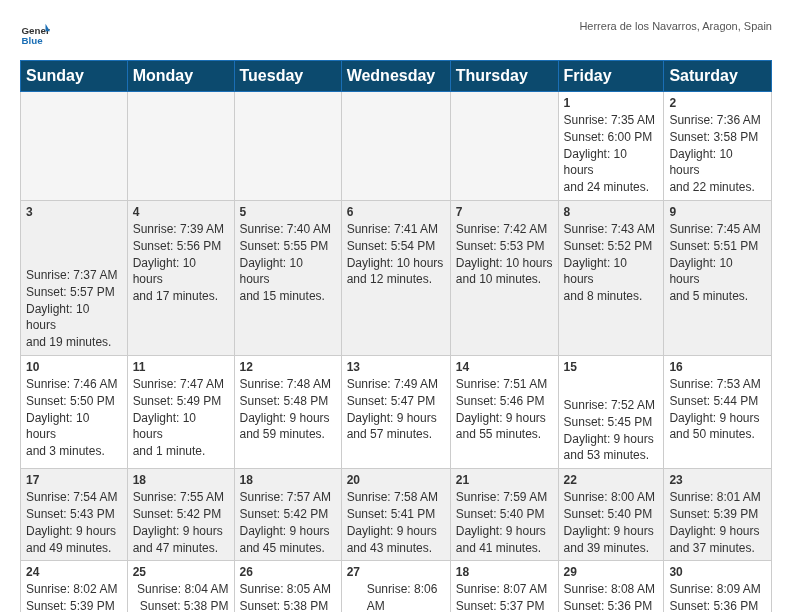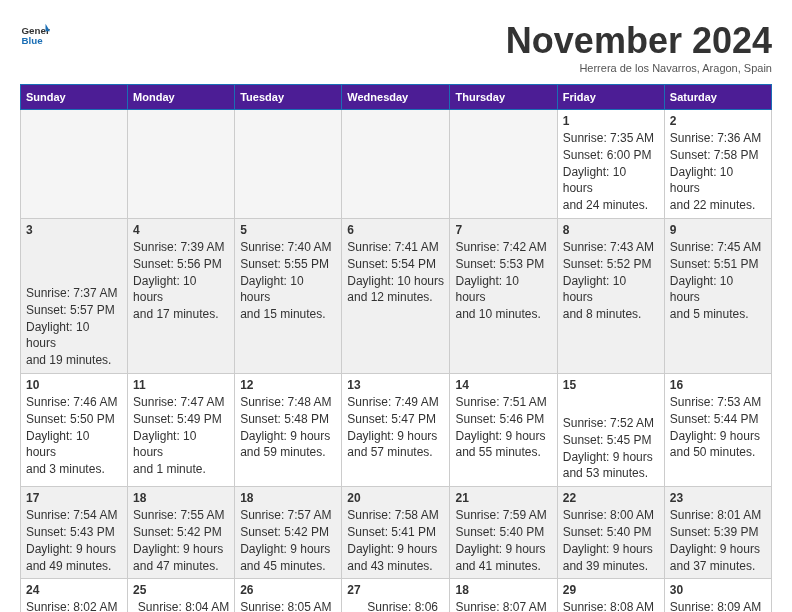--- a/index.html
+++ b/index.html
@@ -36,25 +36,25 @@
     .calendar-subtitle {
       font-size: 11px;
       color: #555;
     }
     table {
       width: 100%;
       border-collapse: collapse;
       font-size: 11px;
     }
     thead th {
-      background-color: #4c1d95;
+      background-color: #0c4a6e;
       color: #fff;
       text-align: left;
       padding: 6px 5px;
-      font-size: 11px;
+      font-size: 16px;
       border: 1px solid #1a6eb5;
     }
     td {
       border: 1px solid #ccc;
       vertical-align: top;
       padding: 4px 5px;
       height: 80px;
       width: 110px;
       background: #fff;
       color: #333;
@@ -81,21 +81,20 @@
 
 <div class="header-area">
   <div class="logo">
     <svg class="logo-icon" viewBox="0 0 40 40">
       <text x="2" y="18" font-size="13" font-weight="bold" fill="#333" font-family="Arial">General</text>
       <text x="2" y="32" font-size="13" font-weight="bold" fill="#1a6eb5" font-family="Arial">Blue</text>
       <polygon points="34,5 40,15 34,15" fill="#1a6eb5"></polygon>
     </svg>
   </div>
   <div class="title-area">
-    <div class="calendar-title">November 2024</div>
     <div class="calendar-subtitle">Herrera de los Navarros, Aragon, Spain</div>
   </div>
 </div>
 
 <table>
   <thead>
     <tr>
     <th>Sunday</th>
         <th>Monday</th>
         <th>Tuesday</th>
@@ -115,21 +114,21 @@
         <td>
           <div class="day-num">1</div>
           <div class="day-info" style="white-space: pre-line;">Sunrise: 7:35 AM
 Sunset: 6:00 PM
 Daylight: 10 hours
 and 24 minutes.</div>
         </td>
         <td>
           <div class="day-num">2</div>
           <div class="day-info" style="white-space: pre-line;">Sunrise: 7:36 AM
-Sunset: 7:58 PM
+Sunset: 3:58 PM
 Daylight: 10 hours
 and 22 minutes.</div>
         </td>
       </tr>
       <tr>
         <td class="alt-row">
           <div class="day-num">3</div>
           <div class="day-info" style="white-space: pre-line; margin-top: 48px;">Sunrise: 7:37 AM
 Sunset: 5:57 PM
 Daylight: 10 hours

